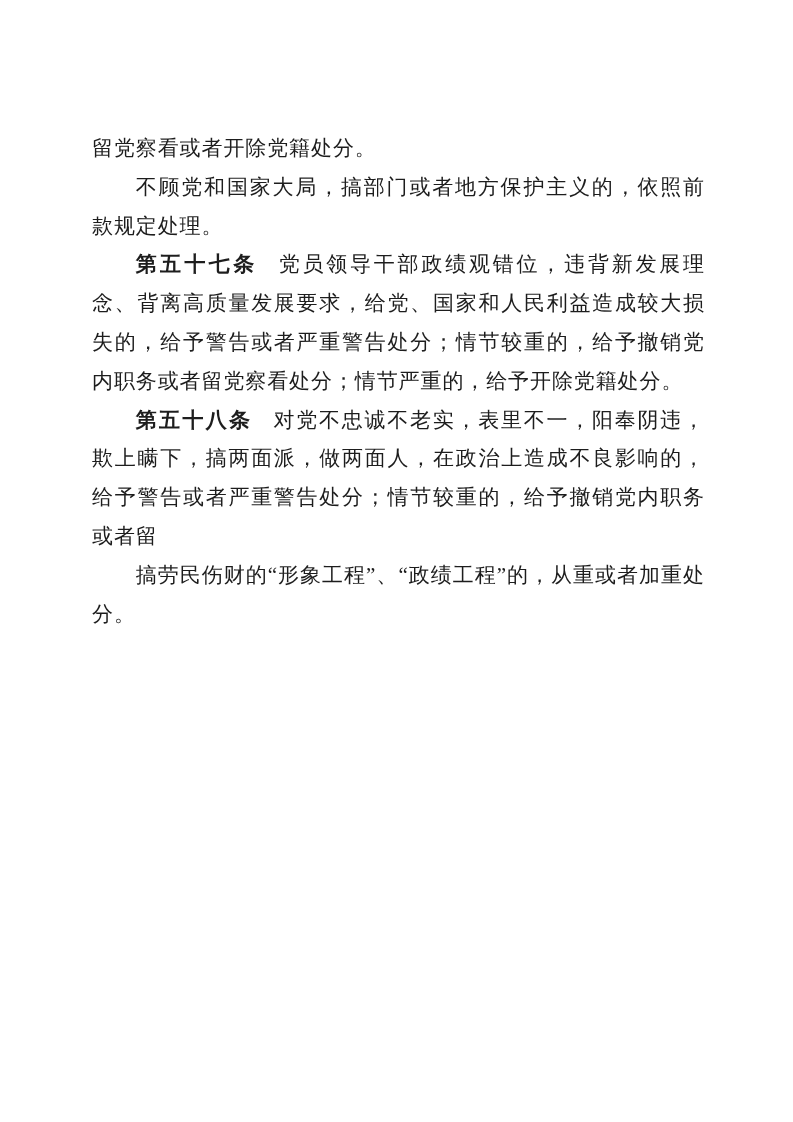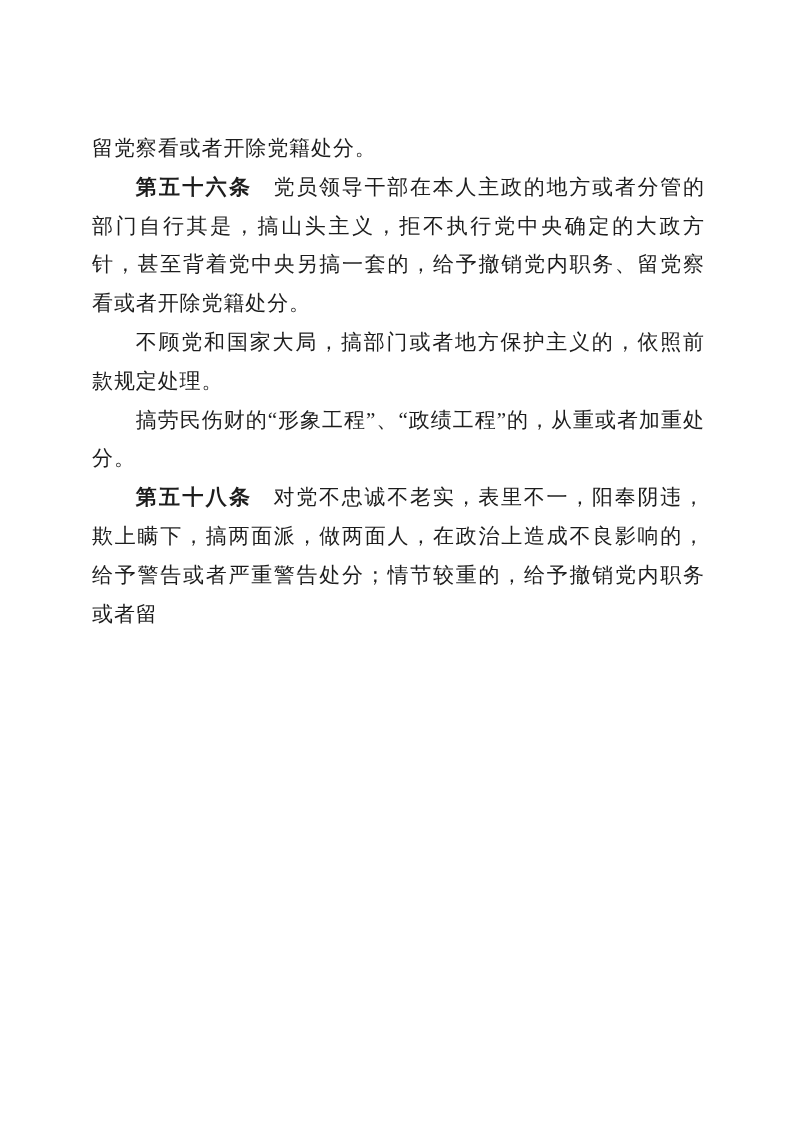--- a/index.html
+++ b/index.html
@@ -62,29 +62,29 @@
 </head>
 <body>
 
 <div class="page">
 
   <div class="text-block">
 
     <p class="para no-indent"><span>留党察看或者开除党籍处分。</span></p>
 
 
-    <p class="para"><strong class="article-no">第五十六条</strong><span>党员领导干部在本人主政的地方或者分管的部门自行其是，搞山头主义，拒不执行党中央确定的大政方针，甚至背着党中央另搞一套的，给予撤销党内职务、留党察看或者开除党籍处分。</span></p>
 
 
     <p class="para"><span>不顾党和国家大局，搞部门或者地方保护主义的，依照前款规定处理。</span></p>
 
+    <p class="para"><strong class="article-no">第五十七条</strong><span>党员领导干部政绩观错位，违背新发展理念、背离高质量发展要求，给党、国家和人民利益造成较大损失的，给予警告或者严重警告处分；情节较重的，给予撤销党内职务或者留党察看处分；情节严重的，给予开除党籍处分。</span></p>
+
+    <p class="para"><strong class="article-no">第五十八条</strong><span>对党不忠诚不老实，表里不一，阳奉阴违，欺上瞒下，搞两面派，做两面人，在政治上造成不良影响的，给予警告或者严重警告处分；情节较重的，给予撤销党内职务或者留</span></p>
 
     <p class="para"><span>搞劳民伤财的“形象工程”、“政绩工程”的，从重或者加重处分。</span></p>
-
-    <p class="para"><strong class="article-no">第五十八条</strong><span>对党不忠诚不老实，表里不一，阳奉阴违，欺上瞒下，搞两面派，做两面人，在政治上造成不良影响的，给予警告或者严重警告处分；情节较重的，给予撤销党内职务或者留</span></p>
 
   </div>
 
   <div class="footer">
     <span class="dash">—</span>
     <span class="page-num">17</span>
     <span class="dash">—</span>
   </div>
 
 </div>

